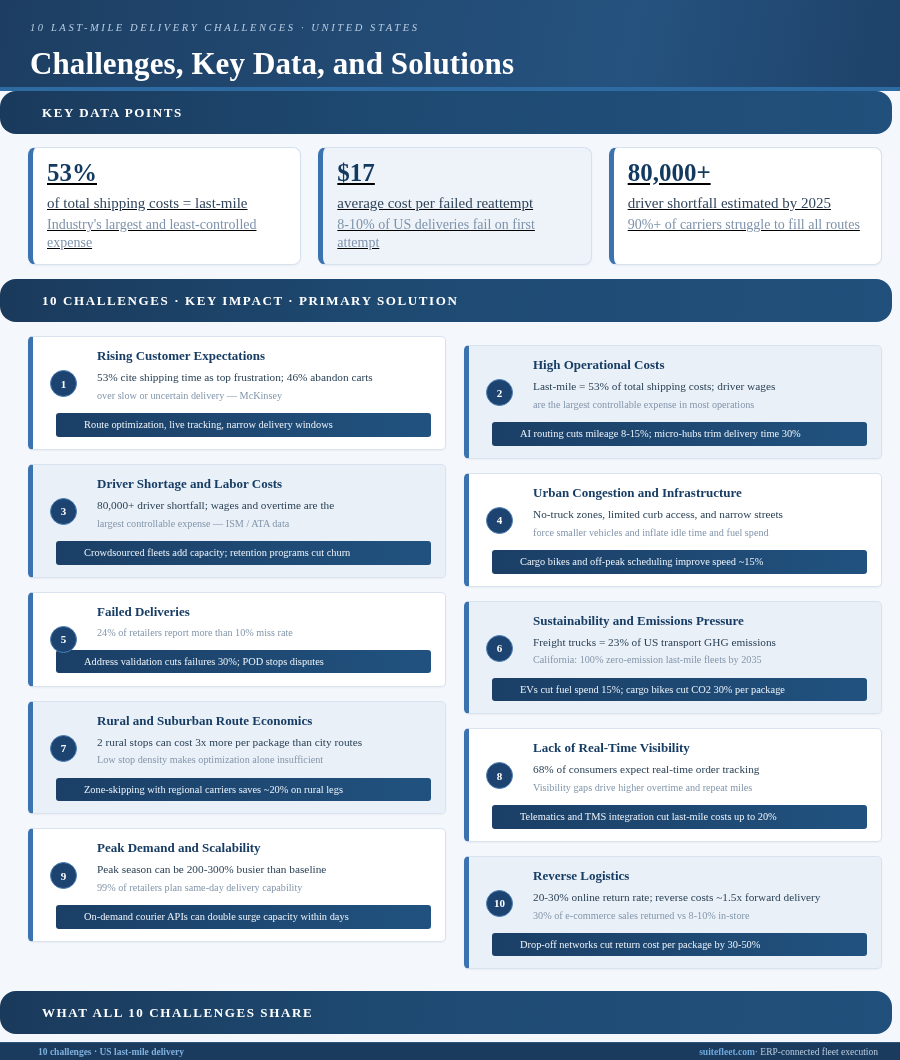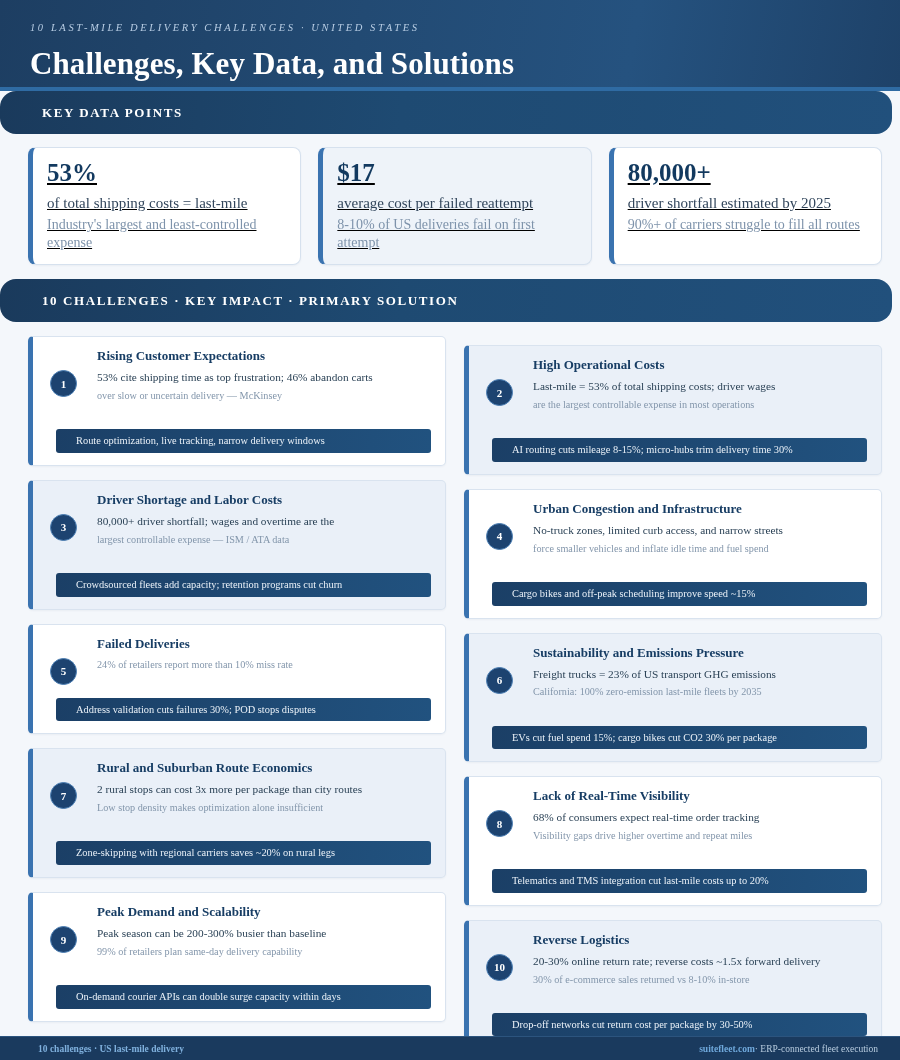--- a/index.html
+++ b/index.html
@@ -143,27 +143,27 @@
     color: #2b4256;
     line-height: 1.4;
     margin-bottom: 3px;
   }
   .ch-impact2 {
     font-size: 10.2px;
     color: #8396ab;
     line-height: 1.4;
   }
   .ch-solution {
-    margin-top: 26px;
+    margin-top: 10px;
     margin-left: 9px;
     background: linear-gradient(95deg, #1b3f66 0%, #21527f 100%);
     color: #eaf1f8;
     font-size: 10.4px;
     border-radius: 3px;
-    padding: 5px 20px;
+    padding: 5px 28px;
     line-height: 1.3;
   }
 
   
   .shared-wrap { padding: 13px 18px 12px 28px; }
   .shared-box {
     background: linear-gradient(100deg, #16375a 0%, #1d4companion 40%, #23507c 100%);
     background: linear-gradient(100deg, #15365a 0%, #1c466e 45%, #23517d 100%);
     border-radius: 6px;
     border-left: 5px solid #3a73b0;
@@ -175,21 +175,21 @@
     font-weight: bold;
     margin-bottom: 12px;
   }
 
   
   .footer {
     position: absolute;
     bottom: 0;
     left: 0;
     width: 900px;
-    height: 24px;
+    height: 18px;
     background: #1a3characters;
     background: #1a3a5e;
     display: flex;
     align-items: center;
     padding: 0 22px 0 38px;
     border-top: 1px solid #2c5party;
     border-top: 1px solid #2c547e;
   }
   .footer-left {
     font-size: 9.5px;

